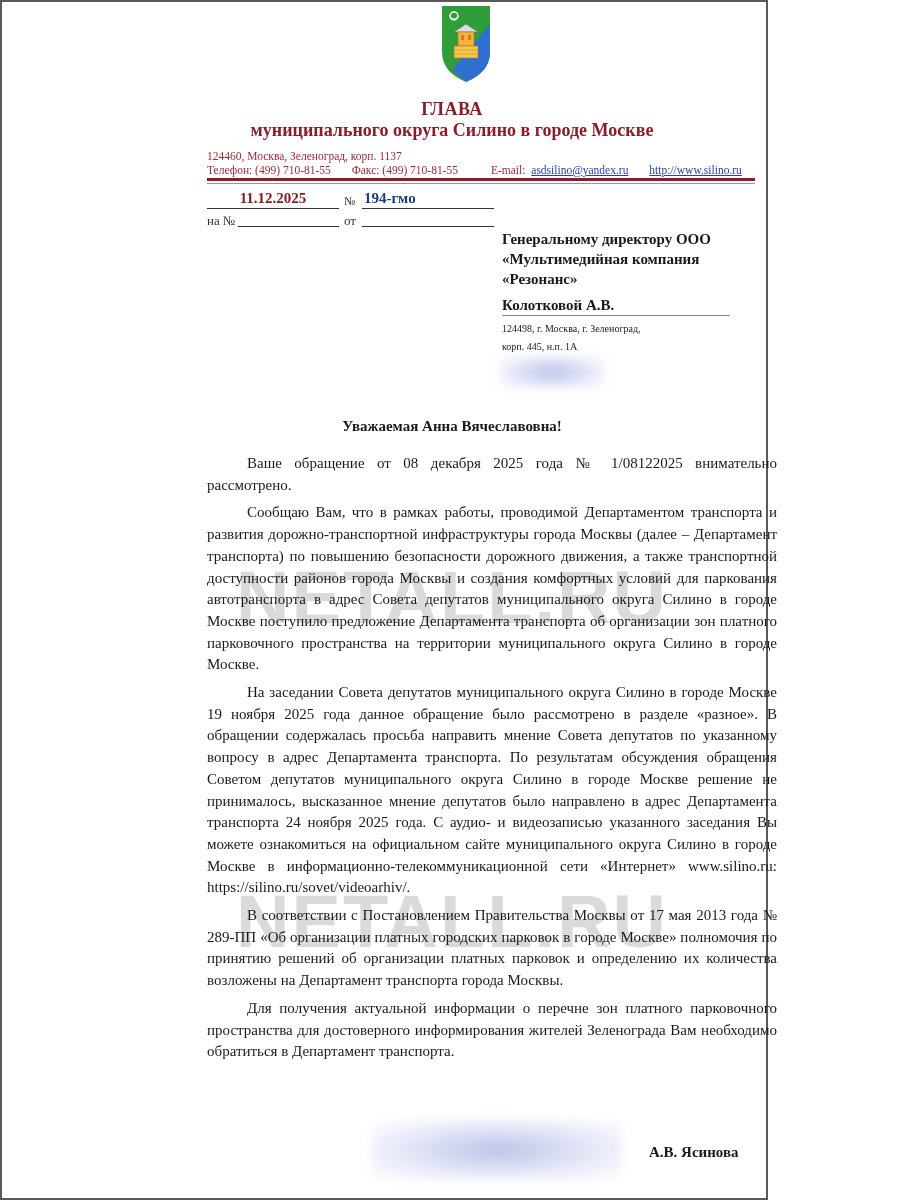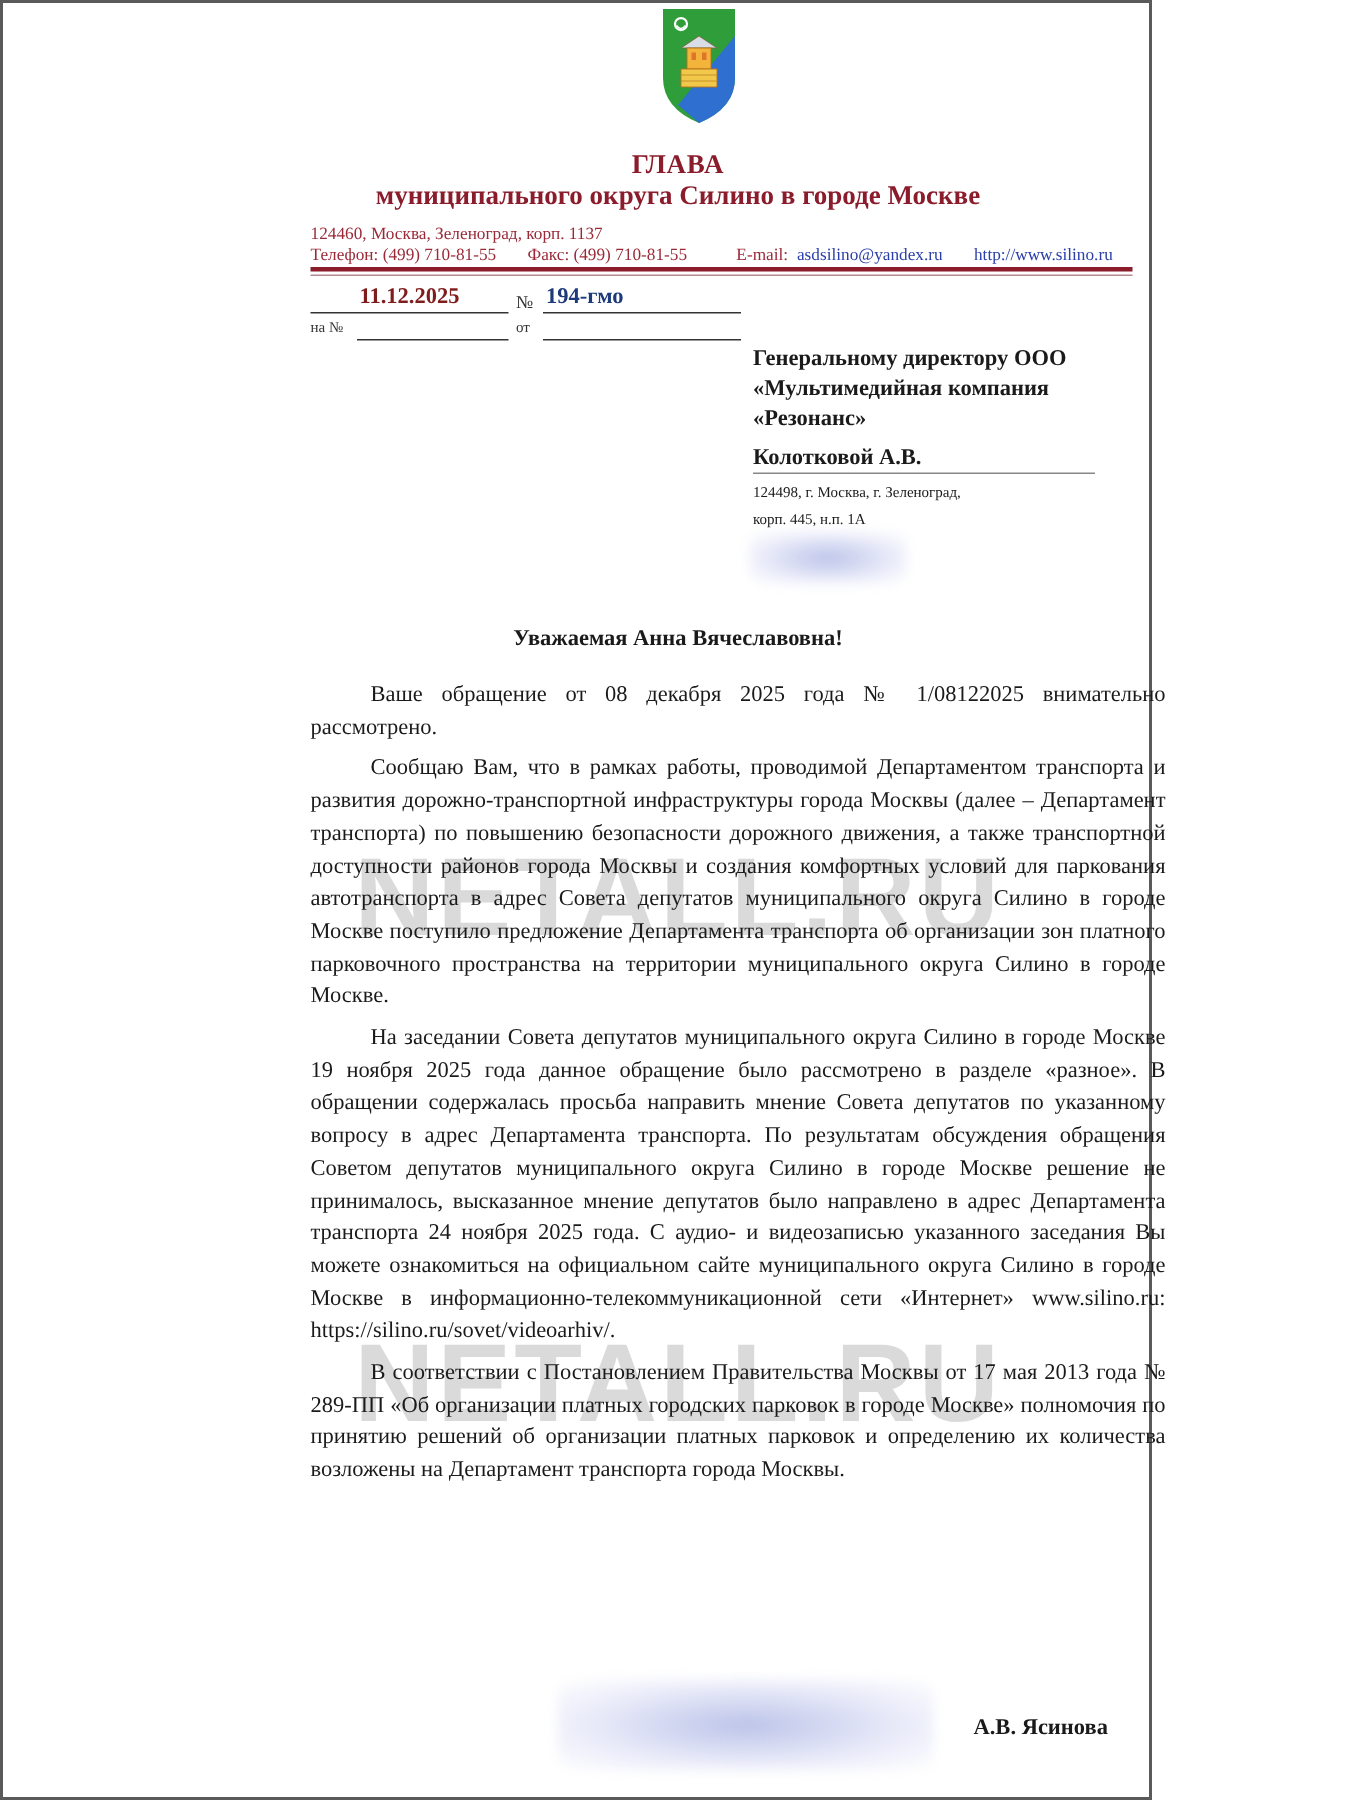--- a/index.html
+++ b/index.html
@@ -19,42 +19,42 @@
       color: #8b1c2c; font-weight: bold;
     }
     .head-title.t1 { top: 97px; font-size: 18px; letter-spacing: 0.5px; }
     .head-title.t2 { top: 118px; font-size: 18px; }
     .contact {
       position: absolute; left: 205px; font-size: 11.5px; color: #9a2a38;
     }
     .contact.c1 { top: 148px; text-align: right; }
     .contact.c2 { top: 162px; width: 550px; }
     .contact.c2 span { display: inline-block; }
-    .contact a { color: #2a3fa8; }
+    .contact a { color: #2a3fa8; text-decoration: underline; }
     .rule-thick {
       position: absolute; left: 205px; top: 176px; width: 548px; height: 3px;
       background: #8b1c2c;
     }
     .rule-thin {
       position: absolute; left: 205px; top: 181px; width: 548px; height: 1px;
       background: #b48a92;
     }
     .reg-date {
       position: absolute; left: 205px; top: 188px; width: 132px; text-align: center;
       font-size: 15px; font-weight: bold; color: #7f1d1d;
       border-bottom: 1px solid #333;
       padding-bottom: 1px;
     }
     .reg-no-label { position: absolute; left: 342px; top: 192px; font-size: 12px; color: #333; }
     .reg-no {
       position: absolute; left: 360px; top: 188px; width: 132px;
       font-size: 15px; font-weight: bold; color: #1d3a7a;
       border-bottom: 1px solid #333; padding-left: 2px; padding-bottom: 1px;
     }
-    .ref-label { position: absolute; top: 211px; font-size: 10px; color: #333; }
+    .ref-label { position: absolute; top: 211px; font-size: 13px; color: #333; }
     .ref-line { position: absolute; top: 224px; height: 1px; background: #333; }
     .recipient {
       position: absolute; left: 500px; top: 227px; width: 240px;
       font-size: 15px; font-weight: bold; line-height: 20px;
     }
     .recipient .name { margin-top: 6px; }
     .recipient-rule {
       position: absolute; left: 500px; top: 313px; width: 228px; height: 1px; background: #888;
     }
     .recipient-addr {
@@ -145,17 +145,18 @@
   <div class="watermark wm1">NETALL.RU</div>
   <div class="watermark wm2">NETALL.RU</div>
 
   <div class="salutation">Уважаемая Анна Вячеславовна!</div>
 
   <div class="body-text">
     <p>Ваше обращение от 08 декабря 2025 года № 1/08122025 внимательно рассмотрено.</p>
     <p>Сообщаю Вам, что в рамках работы, проводимой Департаментом транспорта и развития дорожно-транспортной инфраструктуры города Москвы (далее – Департамент транспорта) по повышению безопасности дорожного движения, а также транспортной доступности районов города Москвы и создания комфортных условий для паркования автотранспорта в адрес Совета депутатов муниципального округа Силино в городе Москве поступило предложение Департамента транспорта об организации зон платного парковочного пространства на территории муниципального округа Силино в городе Москве.</p>
     <p>На заседании Совета депутатов муниципального округа Силино в городе Москве 19 ноября 2025 года данное обращение было рассмотрено в разделе «разное». В обращении содержалась просьба направить мнение Совета депутатов по указанному вопросу в адрес Департамента транспорта. По результатам обсуждения обращения Советом депутатов муниципального округа Силино в городе Москве решение не принималось, высказанное мнение депутатов было направлено в адрес Департамента транспорта 24 ноября 2025 года. С аудио- и видеозаписью указанного заседания Вы можете ознакомиться на официальном сайте муниципального округа Силино в городе Москве в информационно-телекоммуникационной сети «Интернет» www.silino.ru: https://silino.ru/sovet/videoarhiv/.</p>
     <p>В соответствии с Постановлением Правительства Москвы от 17 мая 2013 года № 289-ПП «Об организации платных городских парковок в городе Москве» полномочия по принятию решений об организации платных парковок и определению их количества возложены на Департамент транспорта города Москвы.</p>
+    <p>Для получения актуальной информации о перечне зон платного парковочного пространства для достоверного информирования жителей Зеленограда Вам необходимо обратиться в Департамент транспорта.</p>
   </div>
 
   <div class="blur-box" style="left:370px; top:1118px; width:250px; height:60px;"></div>
   <div class="signature">А.В. Ясинова</div>
 </div>
 
 </body></html>

